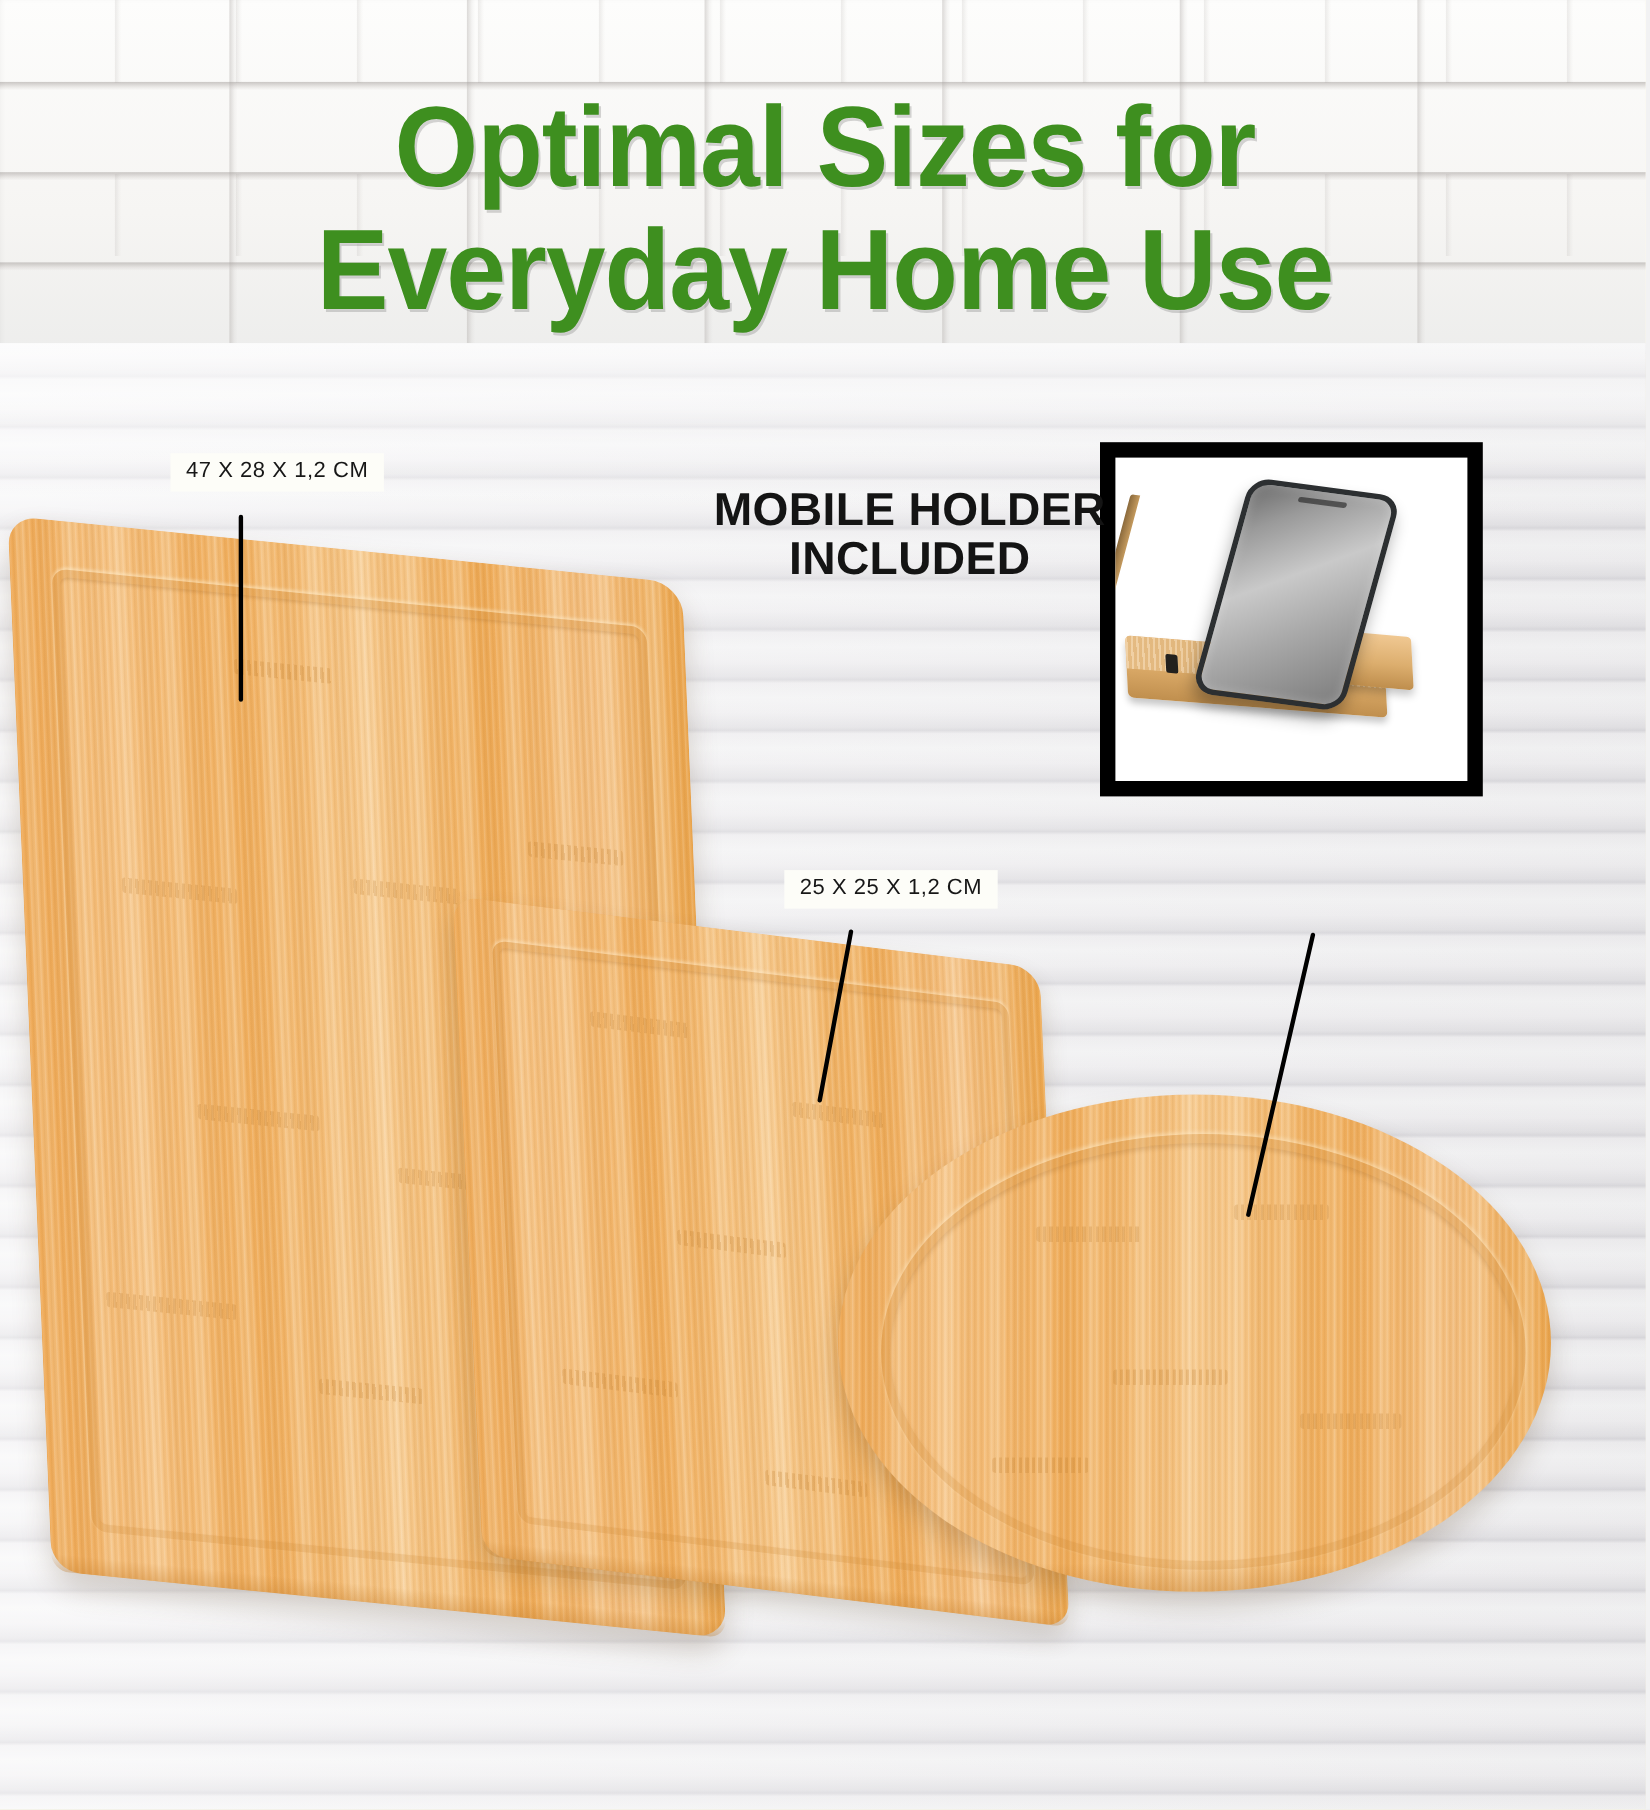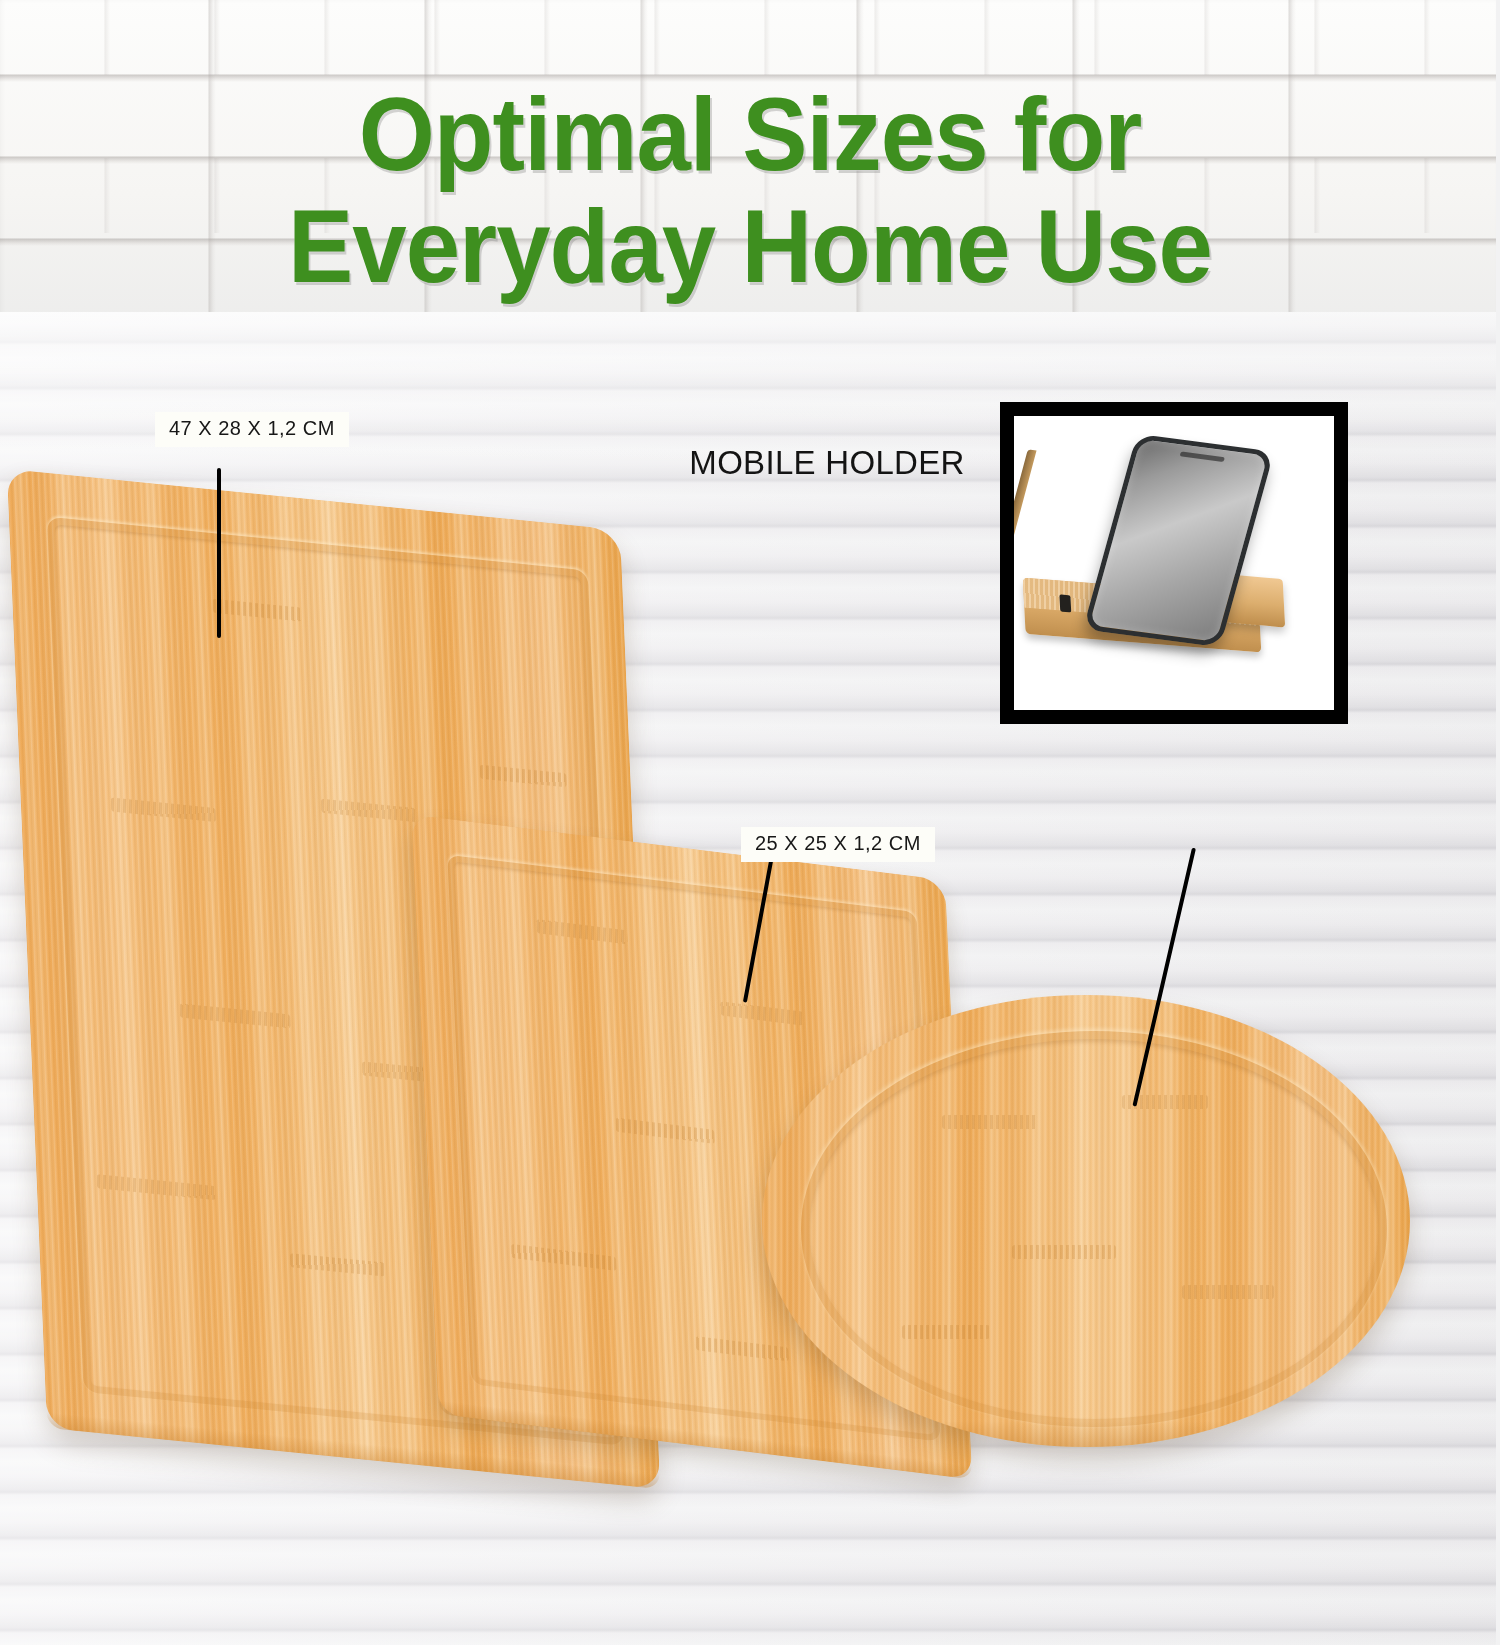--- a/index.html
+++ b/index.html
@@ -176,21 +176,21 @@
     white-space:nowrap;
     font-family:"Liberation Sans","DejaVu Sans",sans-serif;
   }
   .leader{position:absolute;z-index:29;background:#000;transform-origin:top center;border-radius:2px;}
 
   
   .holder-text{
     position:absolute;z-index:30;
     left:636px;top:440px;width:382px;
     text-align:center;
-    font-size:33px;font-weight:normal;color:#141414;
+    font-size:42px;font-weight:bold;color:#141414;
     line-height:45px;letter-spacing:.3px;
   }
   #holder-frame{
     position:absolute;left:1000px;top:402px;width:348px;height:322px;
     background:#000;padding:14px;box-sizing:border-box;z-index:28;
   }
   #holder-photo{
     position:relative;width:100%;height:100%;background:#fff;overflow:hidden;
   }
   
@@ -283,26 +283,27 @@
     <div class="node" style="left:250px;top:250px;width:104px;"></div>
     <div class="node" style="left:420px;top:290px;width:92px;"></div>
     <div class="node" style="left:140px;top:330px;width:88px;"></div>
     <div class="thickness"></div>
   </div>
 
   <div class="leader" style="left:217px;top:468px;width:4px;height:170px;"></div>
   <div class="callout-label" style="left:155px;top:412px;">47 X 28 X 1,2 CM</div>
 
   <div class="leader" style="left:772px;top:845px;width:4px;height:160px;transform:rotate(10.5deg);"></div>
-  <div class="callout-label" style="left:741px;top:791px;margin-top:36px;">25 X 25 X 1,2 CM</div>
+  <div class="callout-label" style="left:713px;top:791px;">25 X 25 X 1,2 CM</div>
 
   <div class="leader" style="left:1192px;top:848px;width:4px;height:265px;transform:rotate(13deg);"></div>
 
   <div class="holder-text">
     <div>MOBILE HOLDER</div>
+    <div>INCLUDED</div>
   </div>
 
   <div id="holder-frame">
     <div id="holder-photo">
       <div class="stand-base">
         <div class="stand-base-top"></div>
         <div class="stand-notch" style="left:36px;top:14px;"></div>
       </div>
       <div class="stand-lip"></div>
       <div class="stand-notch" style="left:146px;top:170px;width:12px;height:24px;transform:skewY(8deg);"></div>

